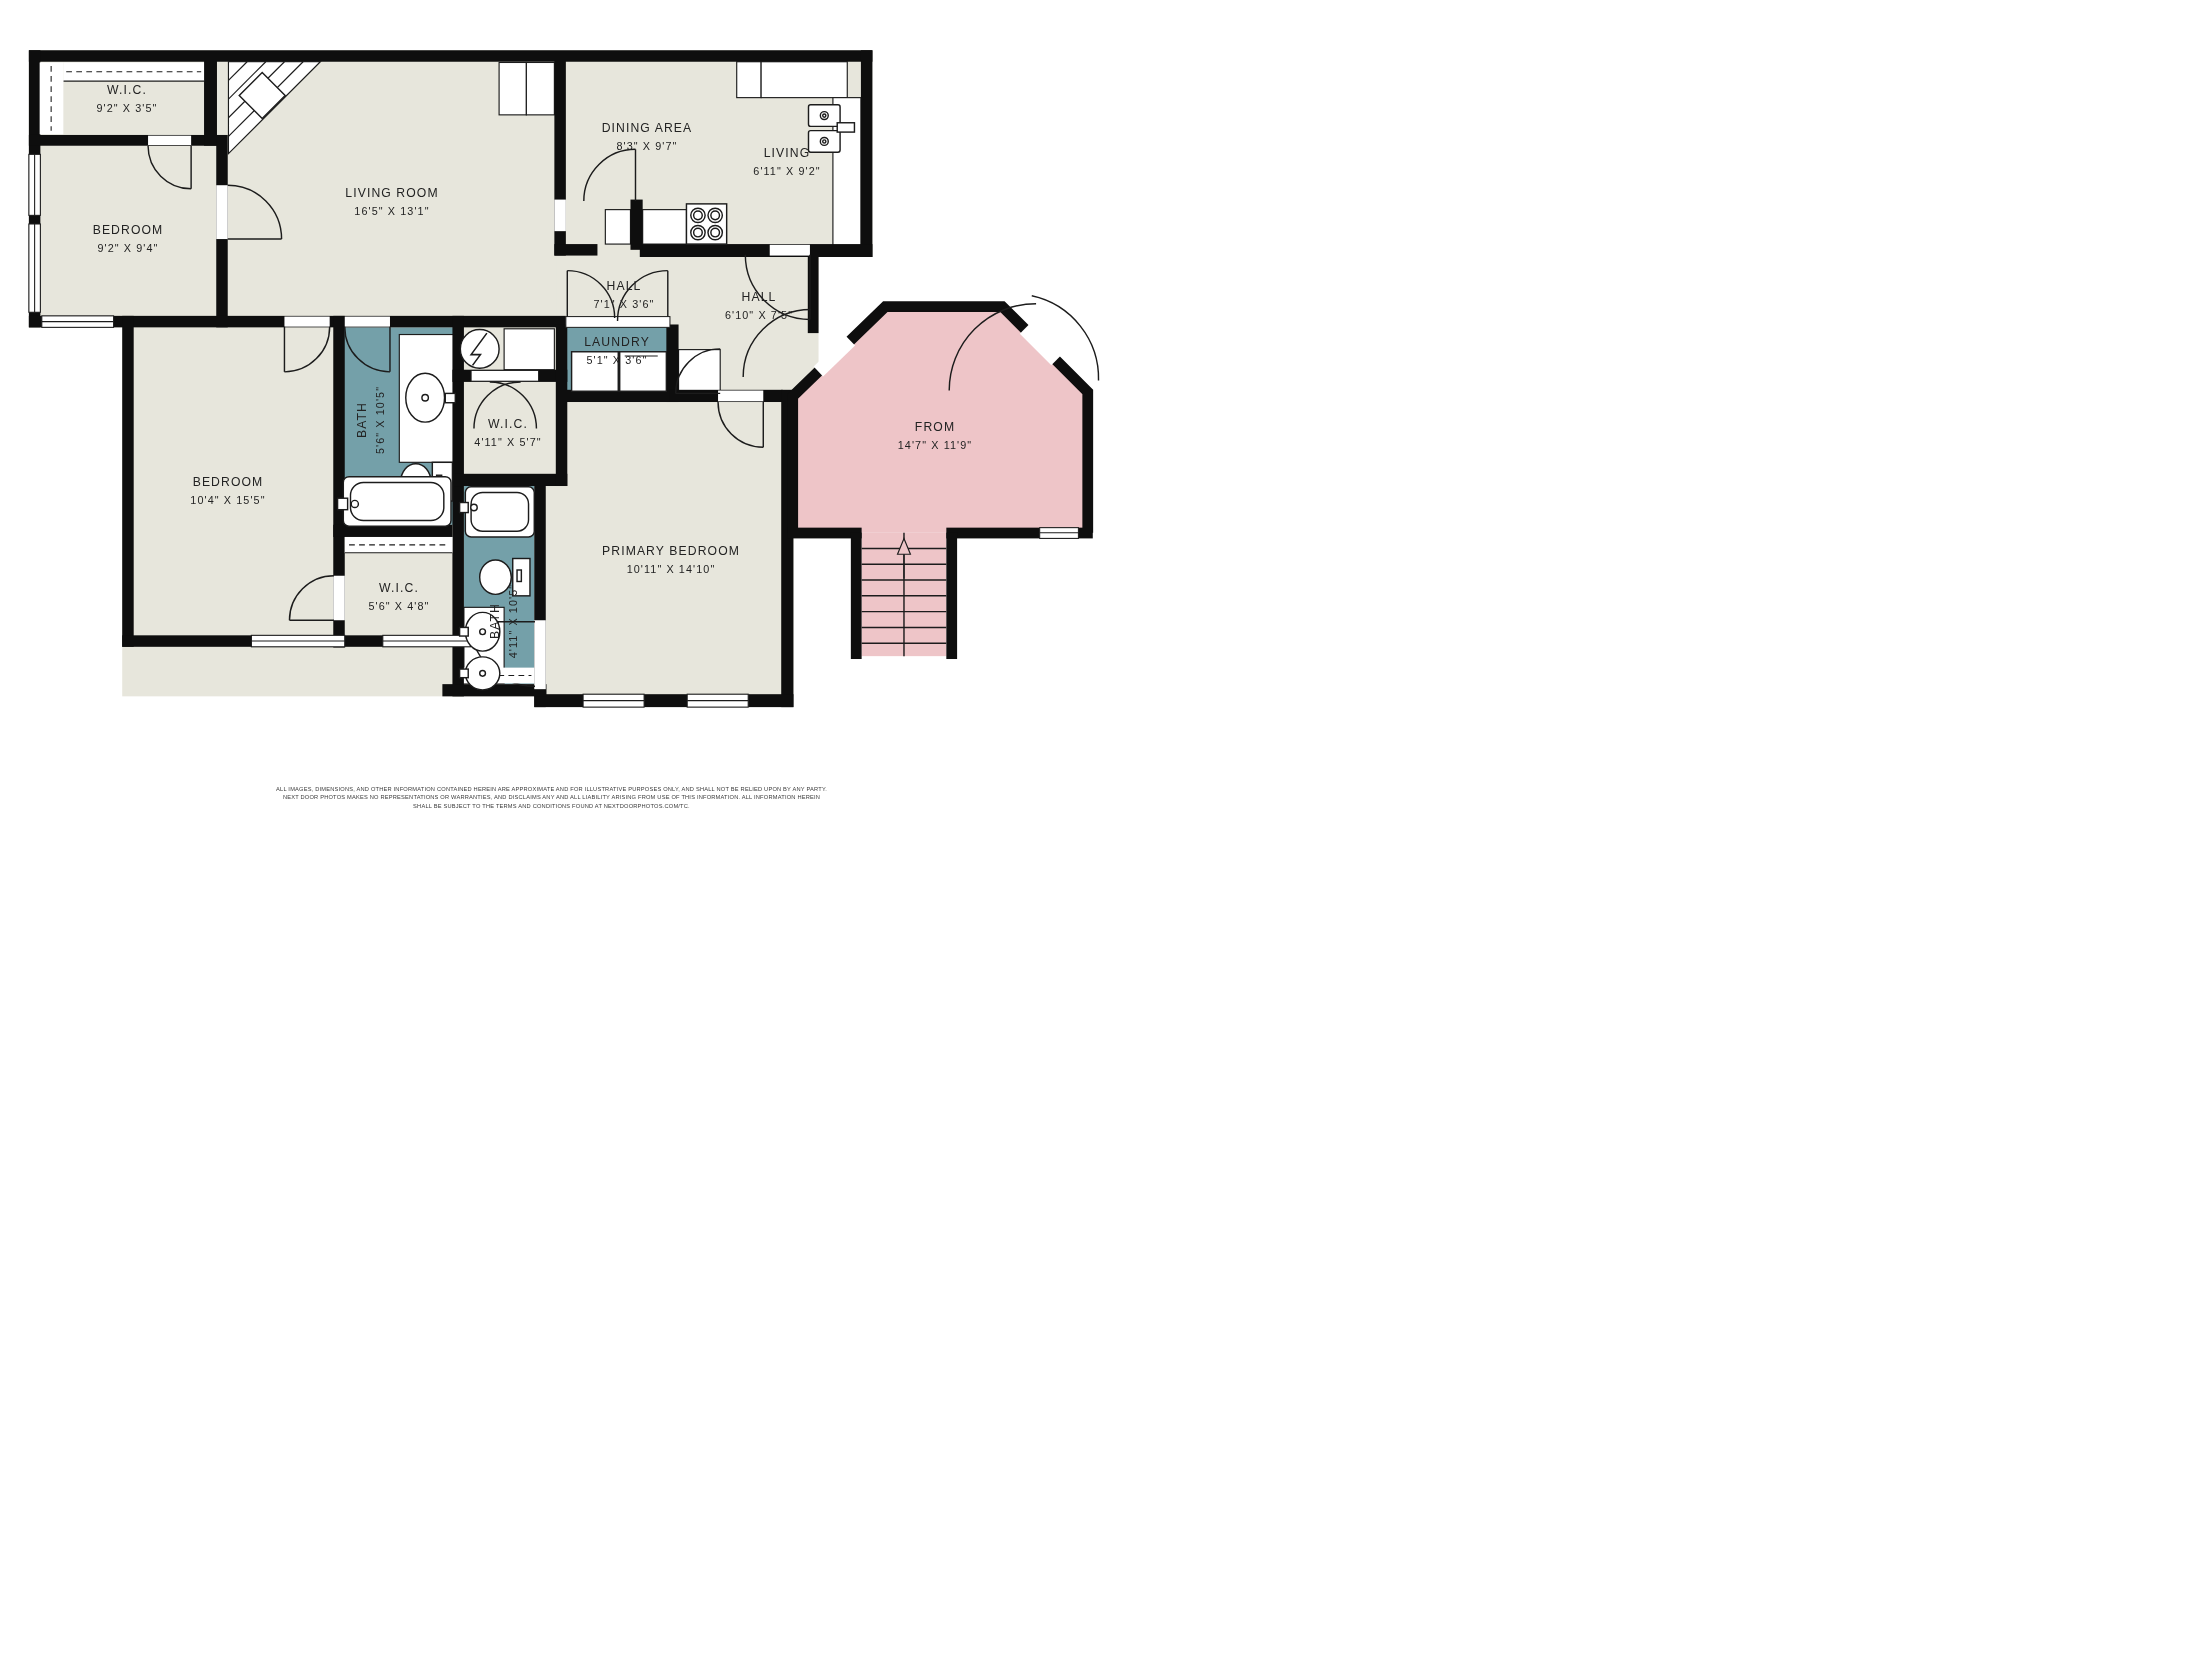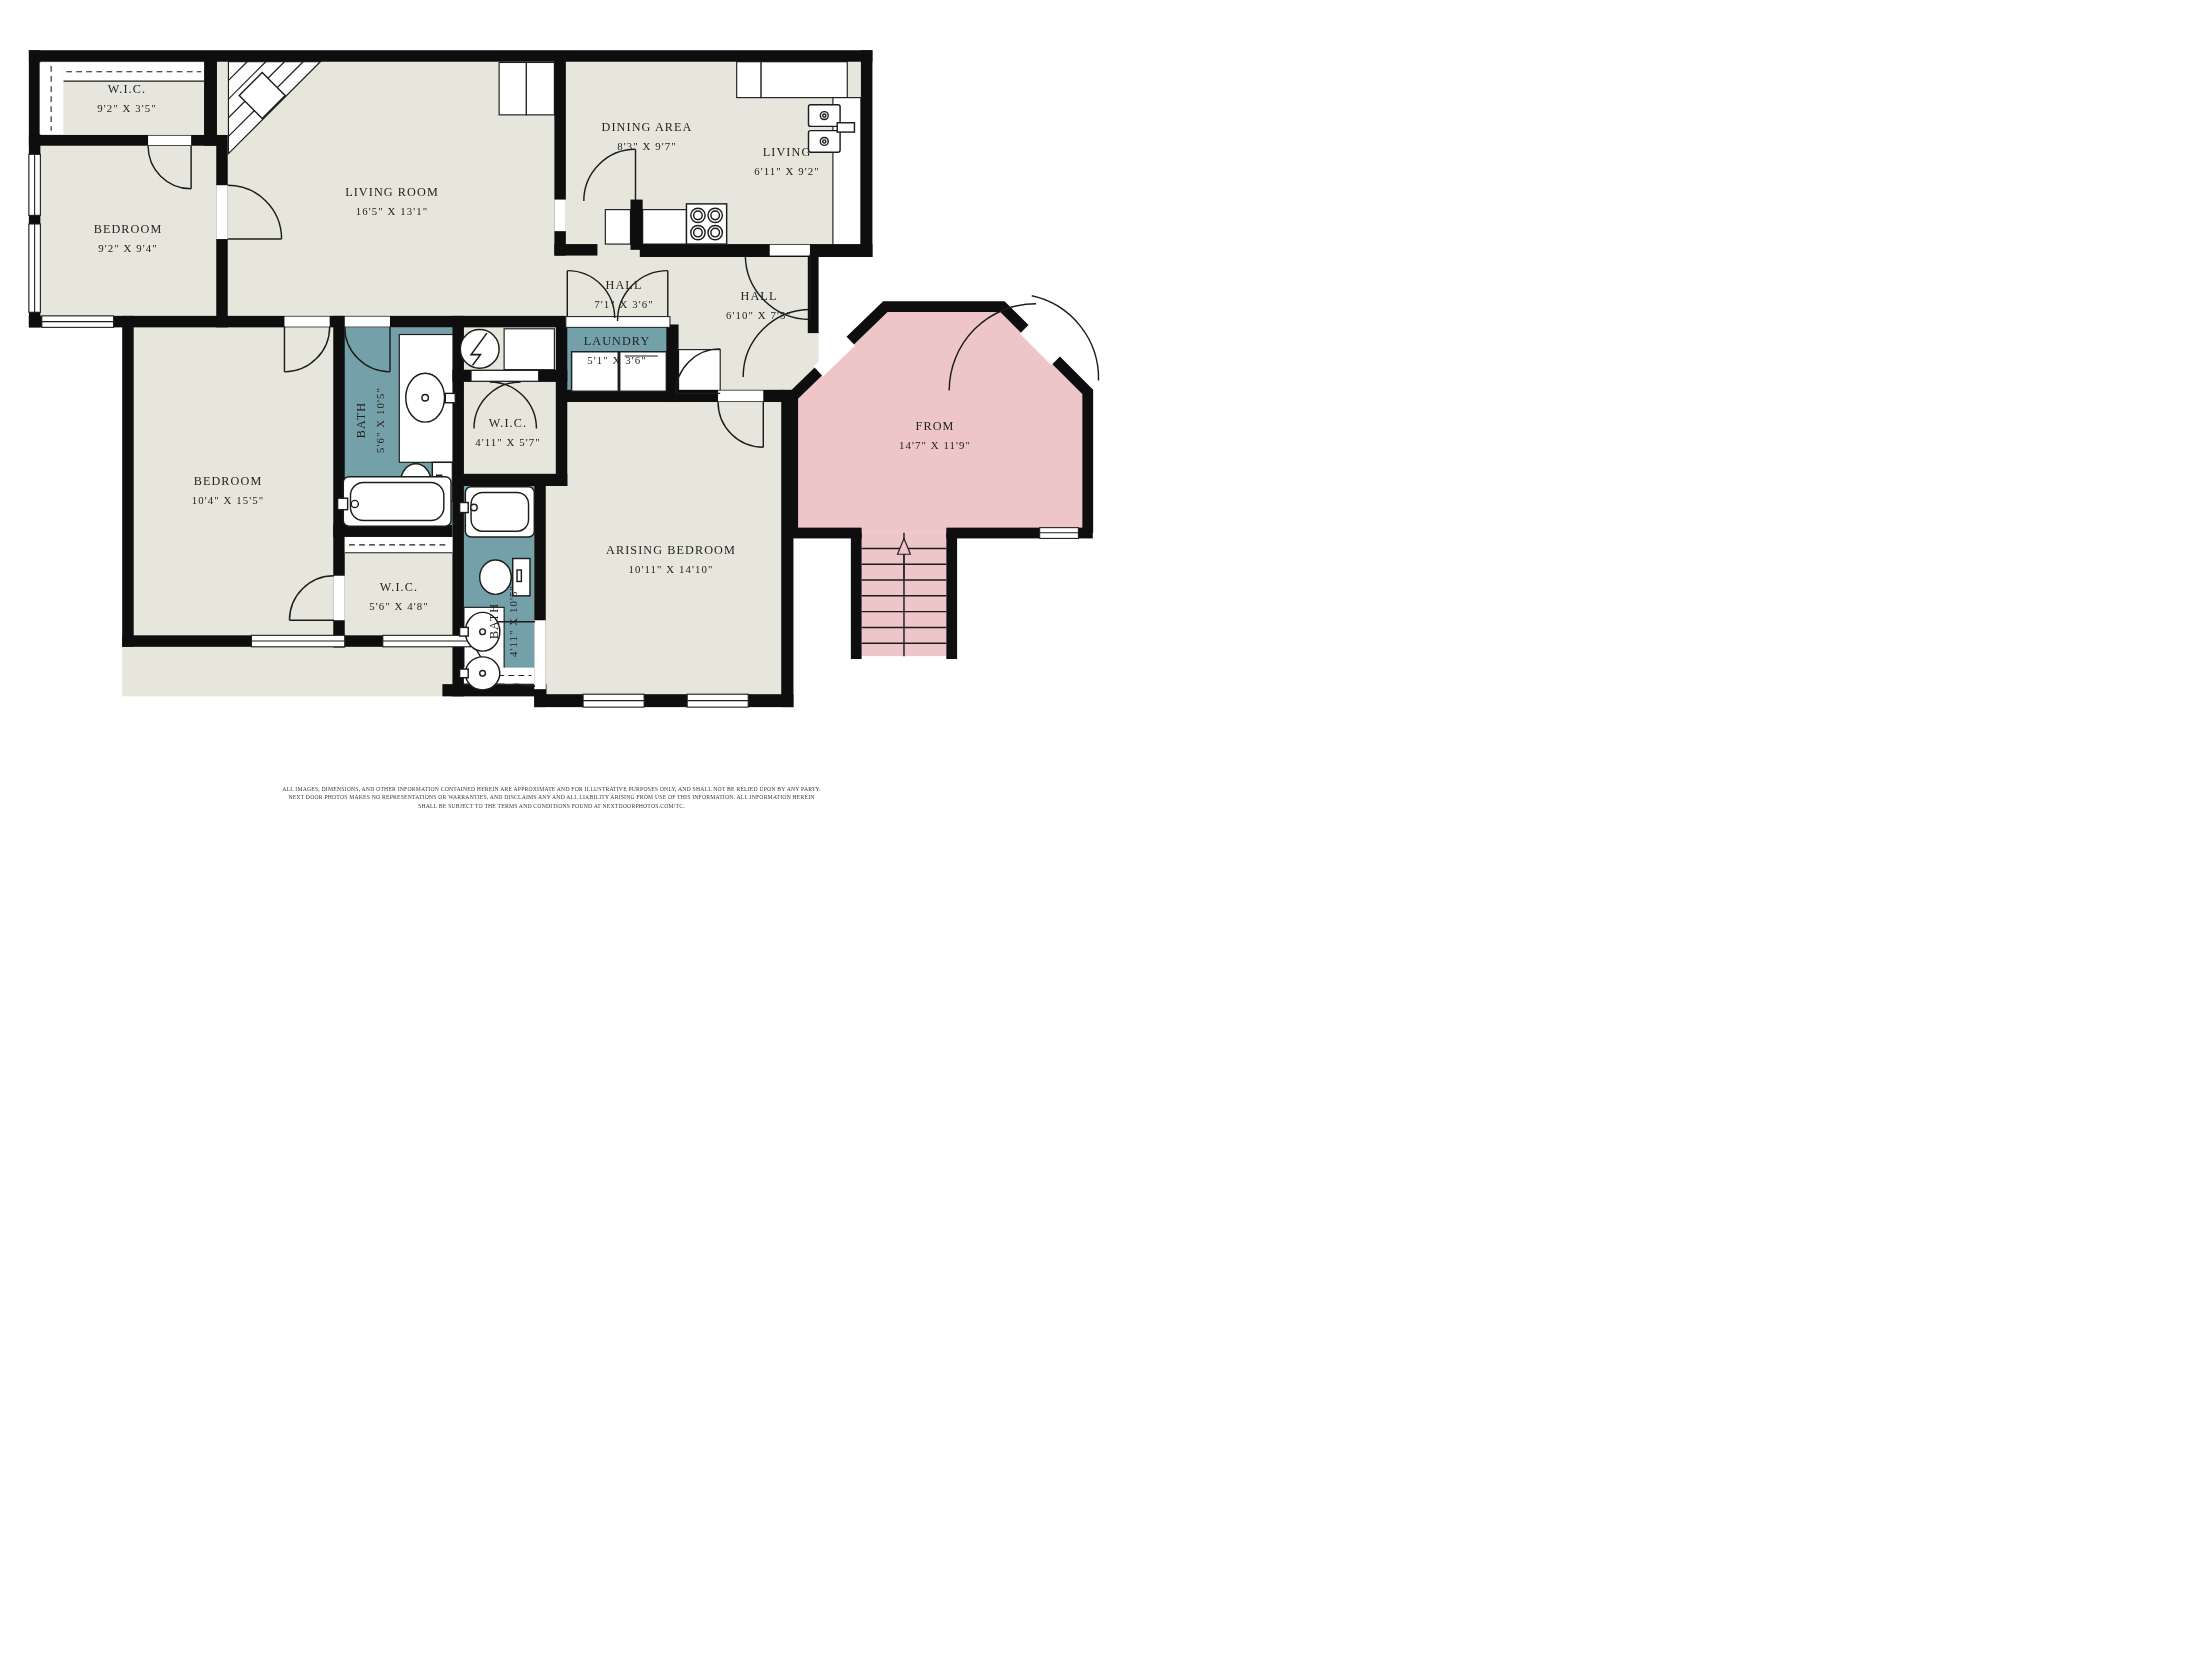--- a/index.html
+++ b/index.html
@@ -1,17 +1,17 @@
 <!DOCTYPE html>
 <html style="font-size:11.5px"><head>
 <meta charset="utf-8">
 <style>
   html,body{margin:0;padding:0;background:#ffffff;}
   .stage{position:relative;width:1103px;height:827px;background:#ffffff;overflow:hidden;
-         font-family:Liberation Serif, serif;}
+         font-family:Liberation Sans, sans-serif;}
   .stage svg{position:absolute;left:0;top:0;}
   .lbl{position:absolute;transform:translate(-50%,-50%);text-align:center;white-space:nowrap;
        color:#232323;letter-spacing:1.1px;}
   .lbl.rot{transform:translate(-50%,-50%) rotate(-90deg);}
   .rname{font-size:12.2px;}
   .rdims{font-size:10.8px;margin-top:5px;}
   .disclaimer{position:absolute;left:0;right:0;top:785px;text-align:center;color:#3a3a3a;
        font-size:5.7px;line-height:8.3px;letter-spacing:0.2px;}
 </style>
 </head>
@@ -365,21 +365,21 @@
   </div>
   <div class="lbl" style="left:399px;top:596px">
     <div class="rname">W.I.C.</div>
     <div class="rdims">5'6" X 4'8"</div>
   </div>
   <div class="lbl rot" style="left:503px;top:621px">
     <div class="rname">BATH</div>
     <div class="rdims">4'11" X 10'5"</div>
   </div>
   <div class="lbl" style="left:671px;top:559px">
-    <div class="rname">ARISING BEDROOM</div>
+    <div class="rname">PRIMARY BEDROOM</div>
     <div class="rdims">10'11" X 14'10"</div>
   </div>
   <div class="lbl" style="left:935px;top:435px">
     <div class="rname">FROM</div>
     <div class="rdims">14'7" X 11'9"</div>
   </div>
 
   <div class="disclaimer">
     <div>ALL IMAGES, DIMENSIONS, AND OTHER INFORMATION CONTAINED HEREIN ARE APPROXIMATE AND FOR ILLUSTRATIVE PURPOSES ONLY, AND SHALL NOT BE RELIED UPON BY ANY PARTY.</div>
     <div>NEXT DOOR PHOTOS MAKES NO REPRESENTATIONS OR WARRANTIES, AND DISCLAIMS ANY AND ALL LIABILITY ARISING FROM USE OF THIS INFORMATION. ALL INFORMATION HEREIN</div>

